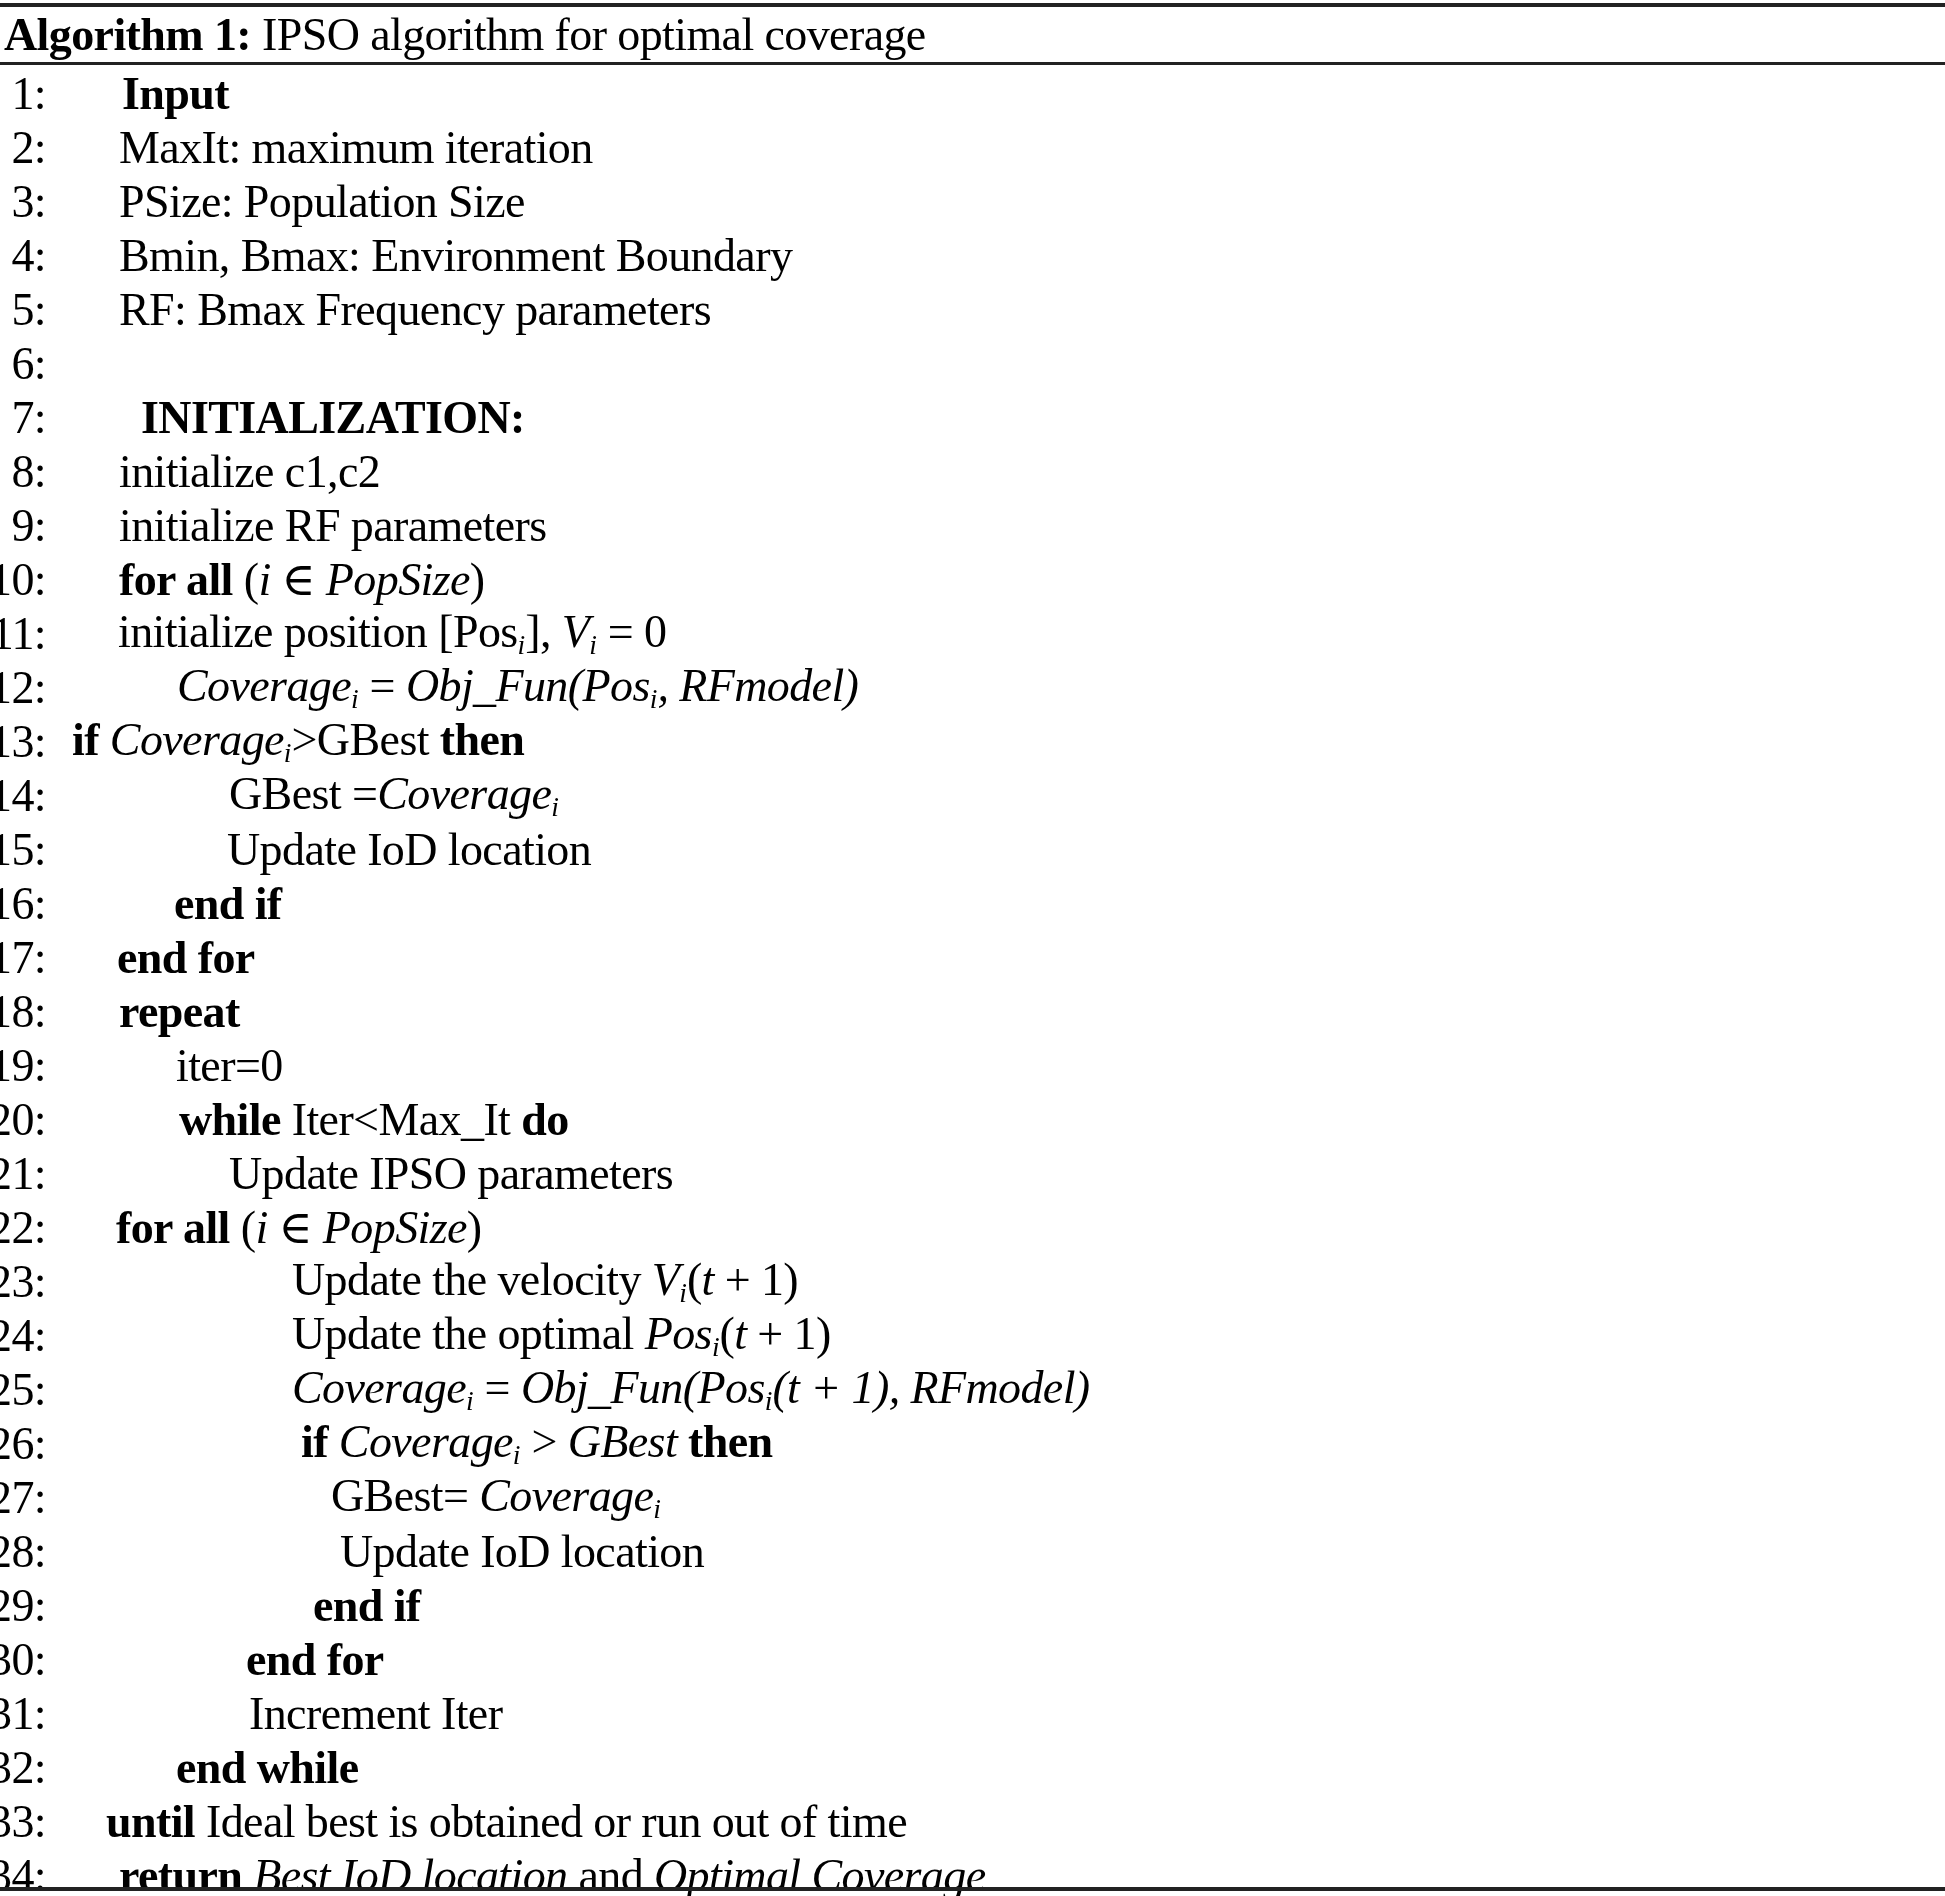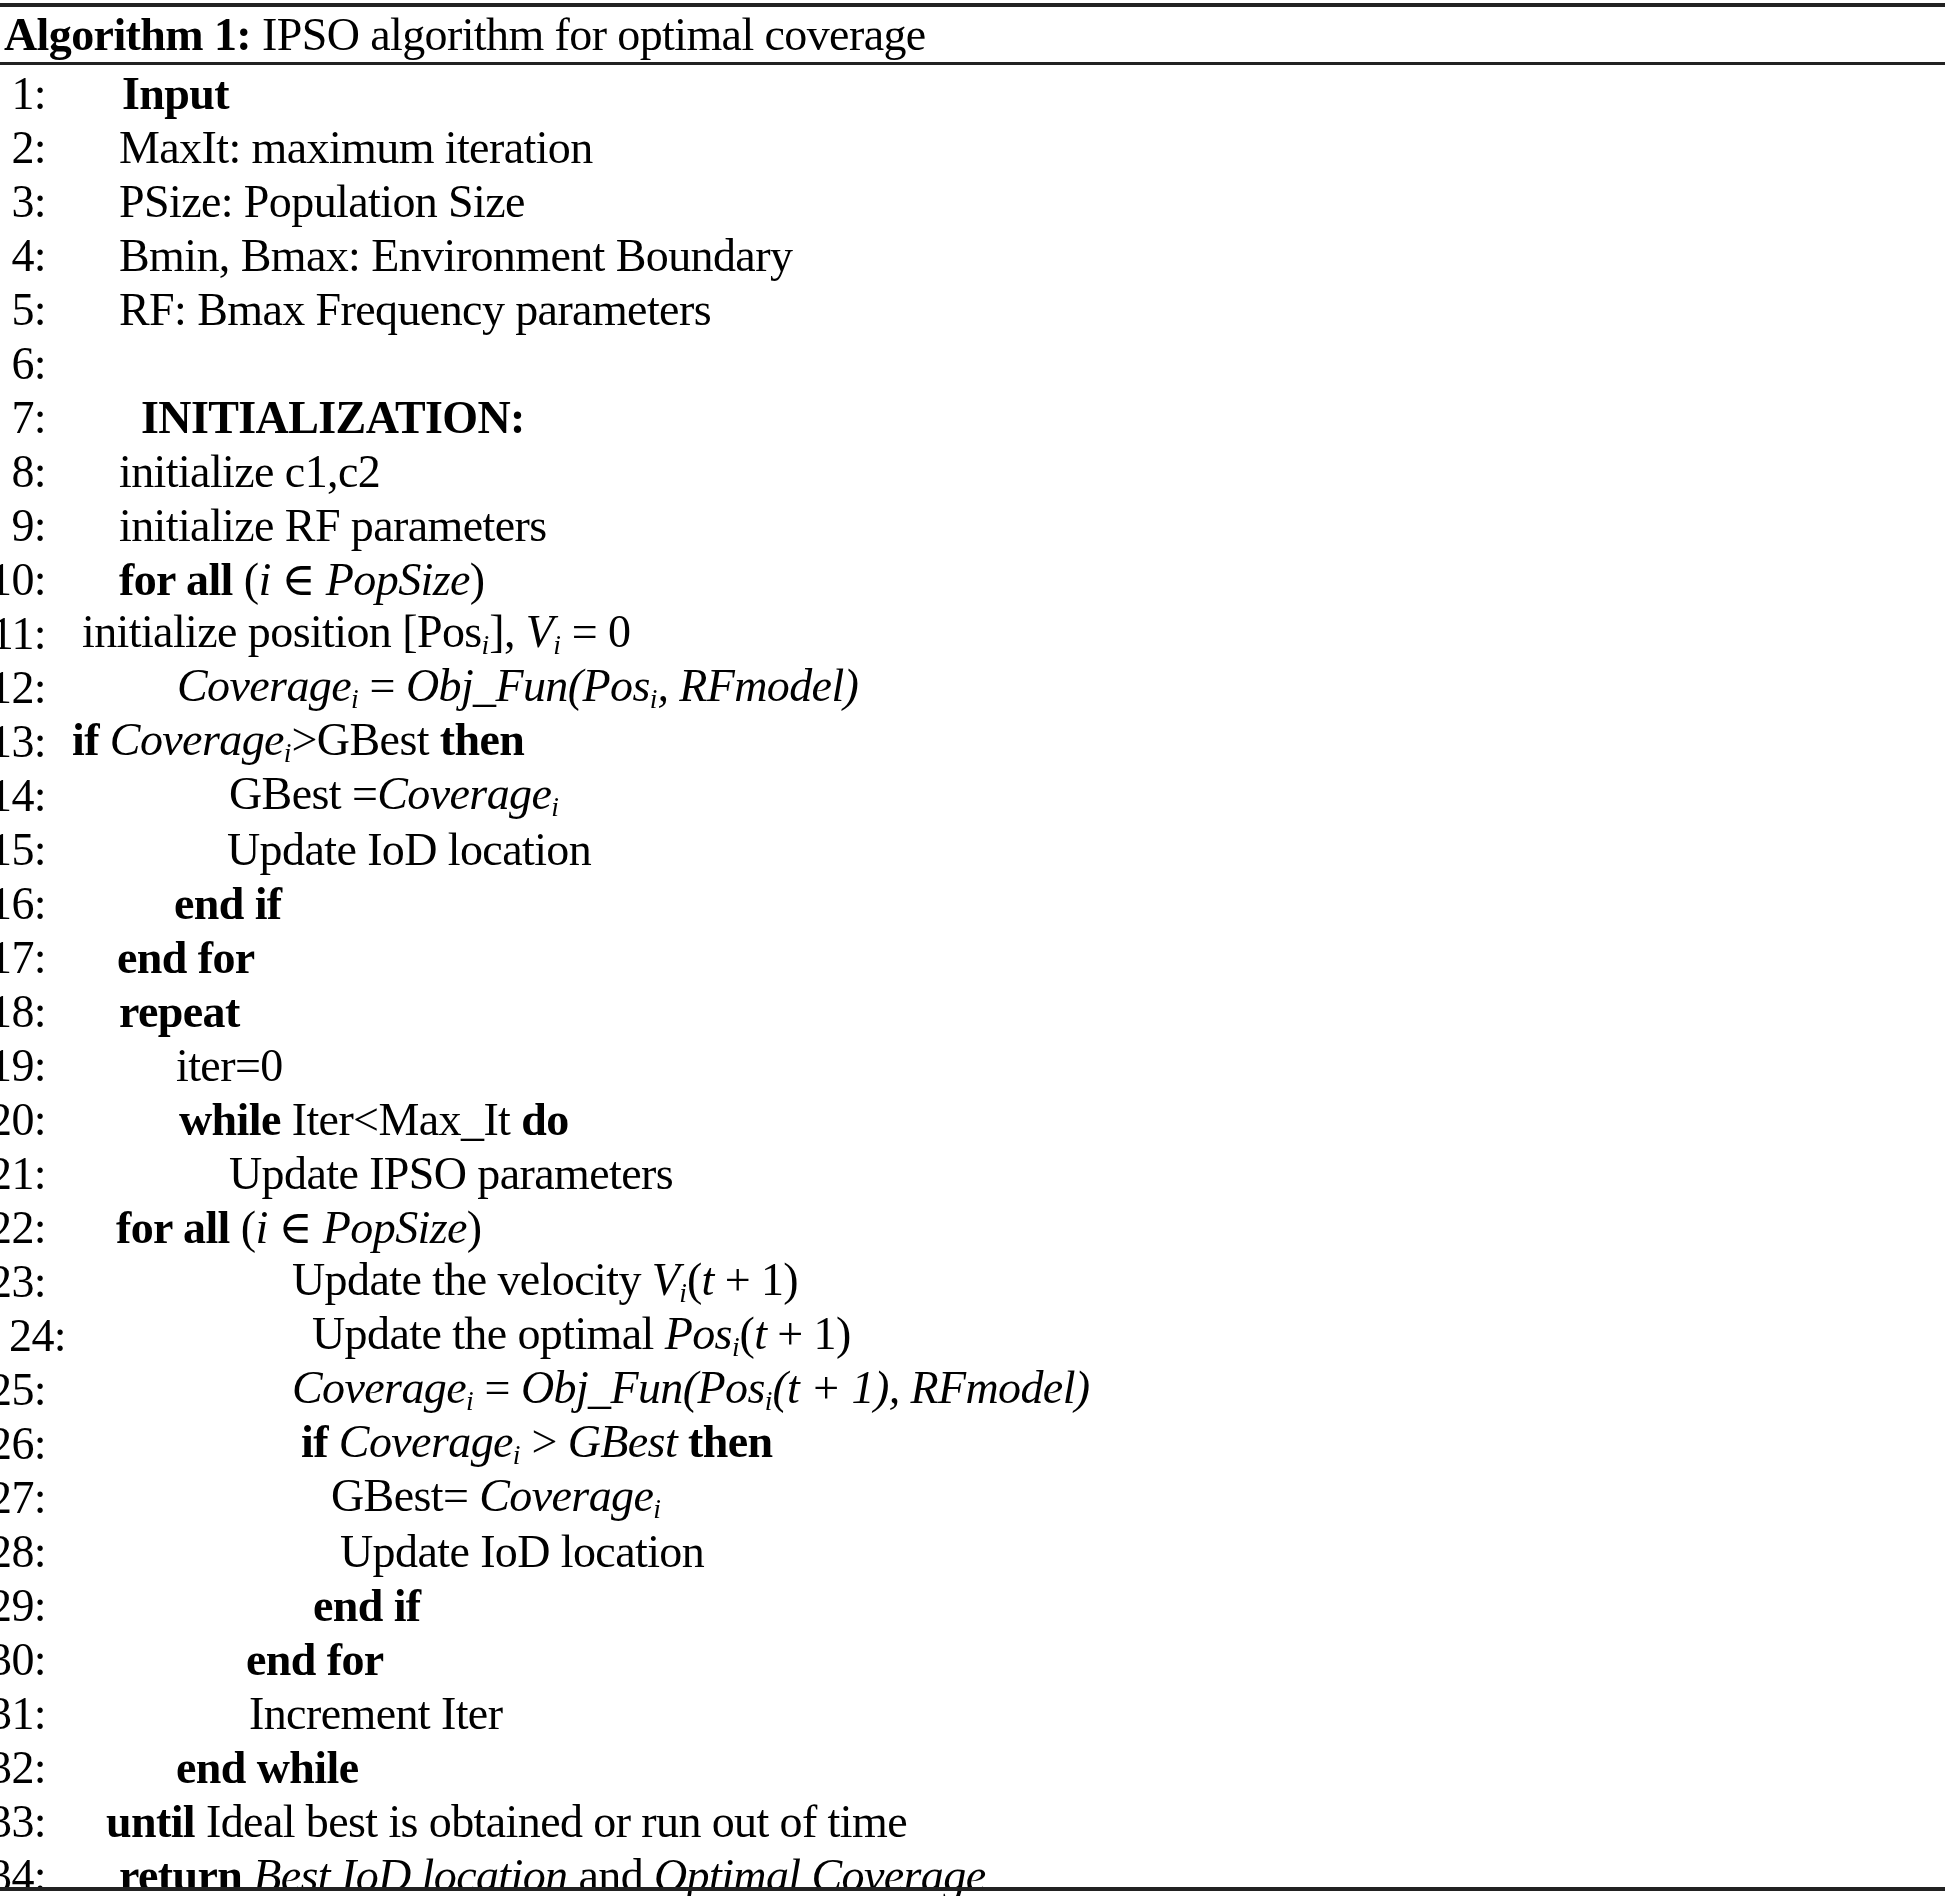--- a/index.html
+++ b/index.html
@@ -121,21 +121,21 @@
         <span class="content"><span class="seg-p">initialize c1,c2</span></span>
       </div>
       <div class="line" style="padding-left: 119px;">
         <span class="num">9:</span>
         <span class="content"><span class="seg-p">initialize RF parameters</span></span>
       </div>
       <div class="line" style="padding-left: 119px;">
         <span class="num">10:</span>
         <span class="content"><span class="seg-b">for all</span><span class="seg-p"> (</span><span class="seg-i">i</span><span class="seg-p"> ∈ </span><span class="seg-i">PopSize</span><span class="seg-p">)</span></span>
       </div>
-      <div class="line" style="padding-left: 82px;">
+      <div class="line" style="padding-left: 118px;">
         <span class="num">11:</span>
         <span class="content"><span class="seg-p">initialize position [Pos</span><span class="seg-isub">i</span><span class="seg-p">], </span><span class="seg-i">V</span><span class="seg-isub">i</span><span class="seg-p"> = 0</span></span>
       </div>
       <div class="line" style="padding-left: 177px;">
         <span class="num">12:</span>
         <span class="content"><span class="seg-i">Coverage</span><span class="seg-isub">i</span><span class="seg-p"> = </span><span class="seg-i">Obj_Fun(Pos</span><span class="seg-isub">i</span><span class="seg-i">, RFmodel)</span></span>
       </div>
       <div class="line" style="padding-left: 72px;">
         <span class="num">13:</span>
         <span class="content"><span class="seg-b">if </span><span class="seg-i">Coverage</span><span class="seg-isub">i</span><span class="seg-p">&gt;GBest </span><span class="seg-b">then</span></span>
@@ -173,21 +173,21 @@
         <span class="content"><span class="seg-p">Update IPSO parameters</span></span>
       </div>
       <div class="line" style="padding-left: 116px; align-items: center;">
         <span class="num">22:</span>
         <span class="content"><span class="seg-b">for all</span><span class="seg-p"> (</span><span class="seg-i">i</span><span class="seg-p"> ∈ </span><span class="seg-i">PopSize</span><span class="seg-p">)</span></span>
       </div>
       <div class="line" style="padding-left: 292px;">
         <span class="num">23:</span>
         <span class="content"><span class="seg-p">Update the velocity </span><span class="seg-i">V</span><span class="seg-isub">i</span><span class="seg-p">(</span><span class="seg-i">t</span><span class="seg-p"> + 1)</span></span>
       </div>
-      <div class="line" style="padding-left: 292px; margin-left: 20px;">
+      <div class="line" style="padding-left: 292px;">
         <span class="num">24:</span>
         <span class="content"><span class="seg-p">Update the optimal </span><span class="seg-i">Pos</span><span class="seg-isub">i</span><span class="seg-p">(</span><span class="seg-i">t</span><span class="seg-p"> + 1)</span></span>
       </div>
       <div class="line" style="padding-left: 292px;">
         <span class="num">25:</span>
         <span class="content"><span class="seg-i">Coverage</span><span class="seg-isub">i</span><span class="seg-p"> = </span><span class="seg-i">Obj_Fun(Pos</span><span class="seg-isub">i</span><span class="seg-i">(t + 1), RFmodel)</span></span>
       </div>
       <div class="line" style="padding-left: 301px;">
         <span class="num">26:</span>
         <span class="content"><span class="seg-b">if </span><span class="seg-i">Coverage</span><span class="seg-isub">i</span><span class="seg-p"> &gt; </span><span class="seg-i">GBest </span><span class="seg-b">then</span></span>

